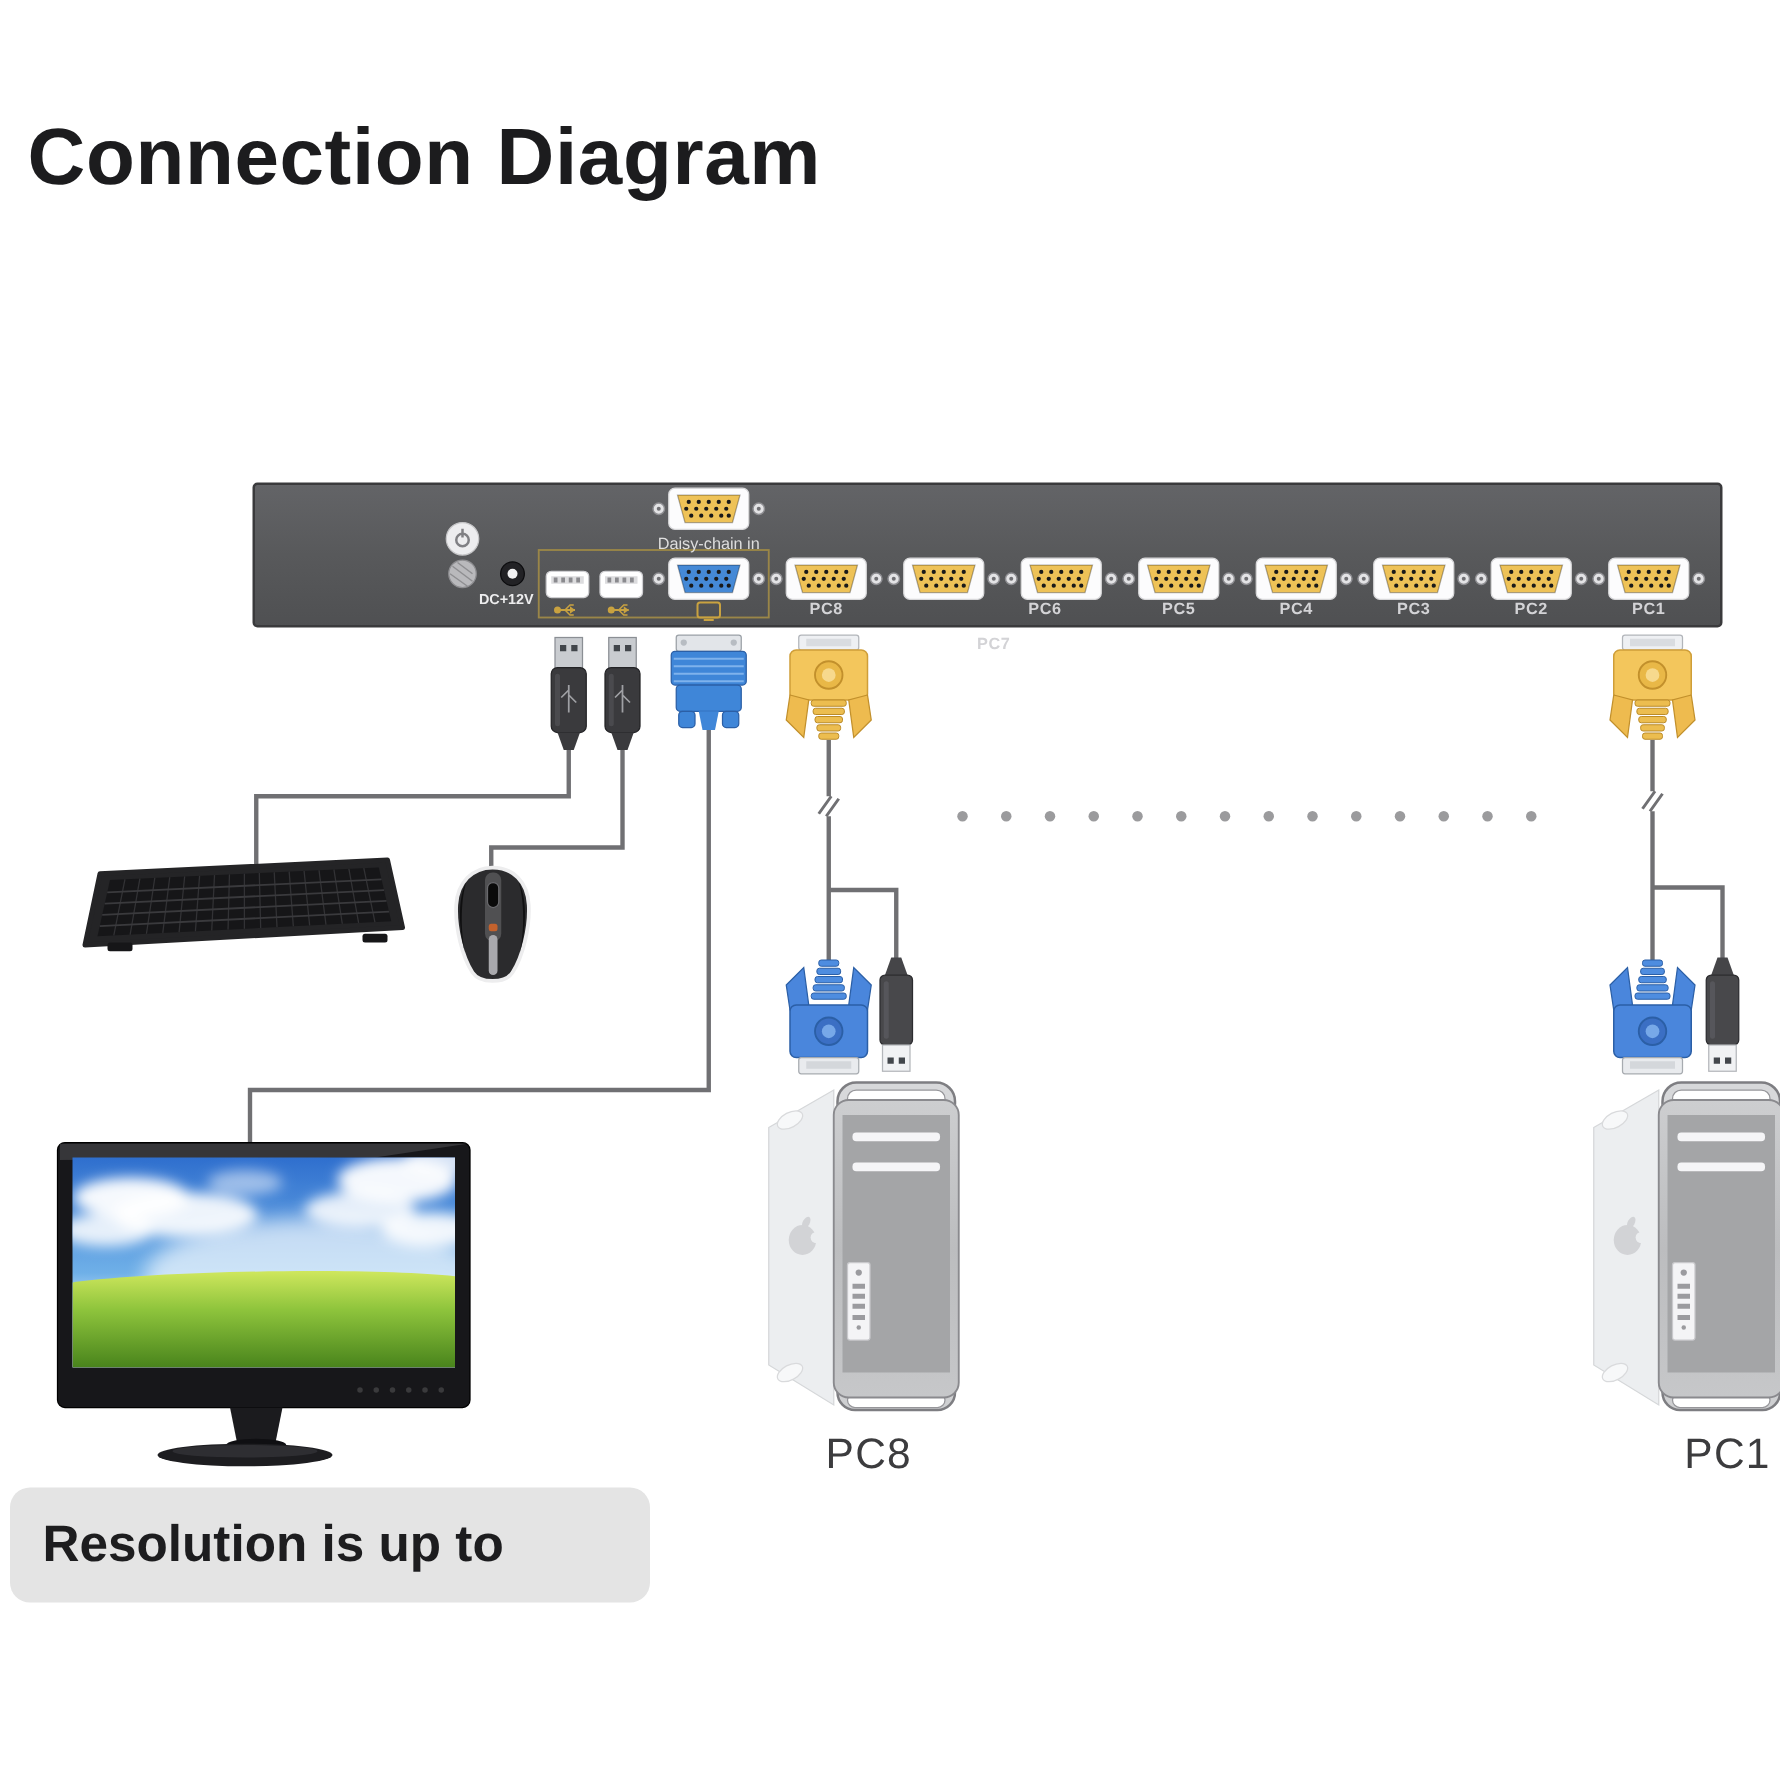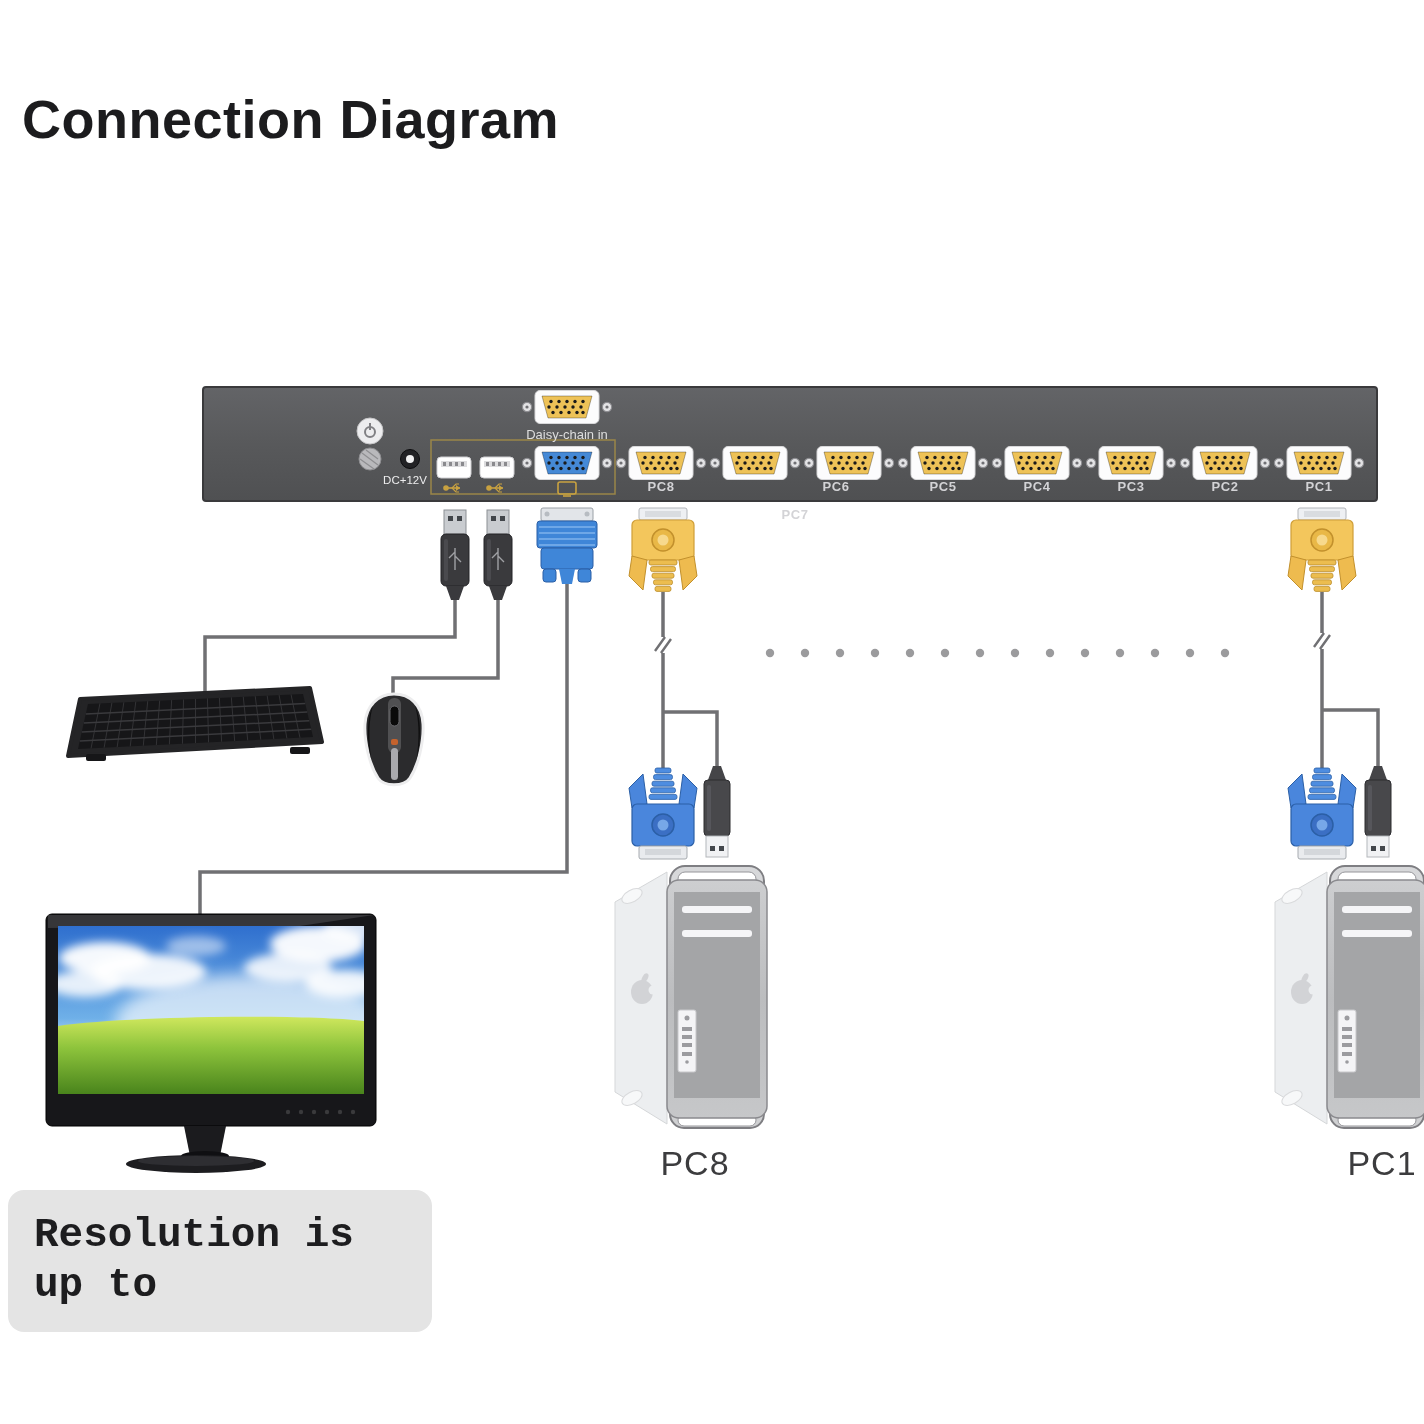--- a/index.html
+++ b/index.html
@@ -1,27 +1,27 @@
 <!DOCTYPE html>
 <html><head>
 <meta charset="utf-8">
 <style>
   html,body{margin:0;padding:0;background:#fff;}
   .stage{position:relative;width:1424px;height:1424px;background:#ffffff;overflow:hidden;
          font-family:"Liberation Sans",sans-serif;}
   .stage svg.canvas{position:absolute;left:0;top:0;}
-  .title{position:absolute;left:22px;top:88px;font-size:54px;font-weight:bold;color:#1c1c1e;letter-spacing:0.5px;}
+  .title{position:absolute;left:22px;top:88px;font-size:64px;font-weight:bold;color:#1c1c1e;letter-spacing:0.5px;}
   .lbl{position:absolute;transform:translateX(-50%);white-space:nowrap;}
   .port-label{color:#d3d3d6;font-size:13px;font-weight:bold;letter-spacing:.5px;}
   .daisy-label{color:#dedede;font-size:13px;}
-  .dc-label{color:#ededee;font-size:11.5px;font-weight:normal;}
+  .dc-label{color:#ededee;font-size:11.5px;font-weight:bold;}
   .pc-caption{color:#3c3c3e;font-size:34px;letter-spacing:1px;}
-  .note{position:absolute;left:8px;top:1190px;width:424px;box-sizing:border-box;
+  .note{position:absolute;left:8px;top:1190px;width:512px;box-sizing:border-box;
         padding:20px 26px 22px 26px;background:#e4e4e4;border-radius:16px;
-        font-size:41px;font-weight:bold;color:#1d1d1f;line-height:1.22;font-family:Liberation Mono, monospace;}
+        font-size:41px;font-weight:bold;color:#1d1d1f;line-height:1.22;}
 </style>
 </head>
 <body>
 
 <div class="stage">
 
 <svg class="canvas" width="1424" height="1424" viewBox="0 0 1424 1424">
 <defs>
   <linearGradient id="panelGrad" x1="0" y1="0" x2="0" y2="1">
     <stop offset="0" stop-color="#636467"></stop>

